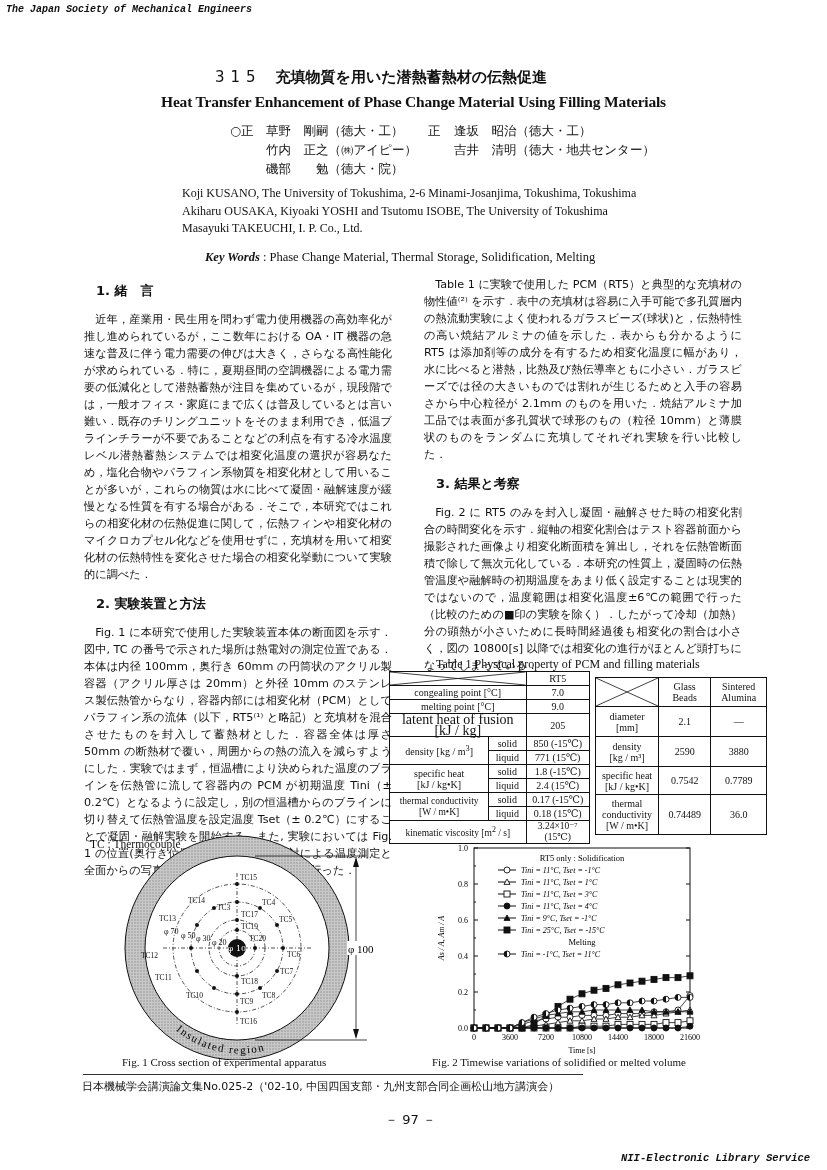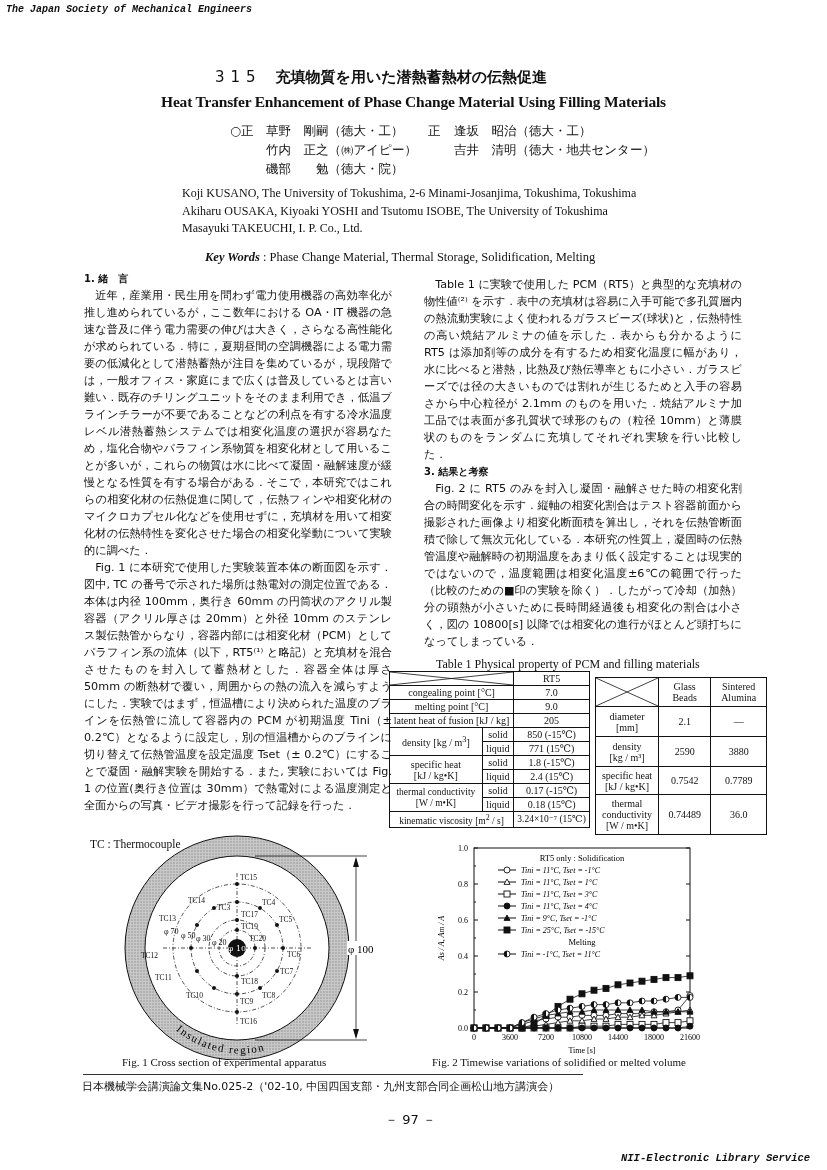--- a/index.html
+++ b/index.html
@@ -11,21 +11,21 @@
   .serif{font-family:"Liberation Serif","DejaVu Serif",serif;}
   #jtitle{left:0;width:762px;top:68px;text-align:center;font-size:15px;font-weight:bold;}
   #jtitle .num{font-weight:normal;letter-spacing:6px;margin-right:14px;}
   #etitle{left:0;width:827px;top:93px;text-align:center;font-size:15.5px;font-weight:bold;letter-spacing:-0.2px;}
   .author{font-size:12.5px;line-height:19px;}
   .affil{font-size:12px;line-height:17.5px;left:182px;}
   #keywords{left:205px;top:250px;font-size:12.5px;}
   #keywords i{font-weight:bold;}
   .col{font-size:11.2px;line-height:17px;text-align:justify;}
   .col p{margin:0;text-indent:1em;}
-  .col h3{margin:0;font-size:10px;font-weight:bold;}
+  .col h3{margin:12px;font-size:13px;font-weight:bold;}
   table.t{border-collapse:collapse;font-family:"Liberation Serif","DejaVu Serif",serif;font-size:10px;}
   table.t td{border:1px solid #111;text-align:center;padding:0 2px;line-height:11px;height:13px;}
   .caption{font-size:11px;}
   .cross{position:relative;}
   .cross svg{position:absolute;left:0;top:0;width:100%;height:100%;}
 </style>
 </head>
 <body>
 
 <div class="abs mono" style="left:6px;top:4px;">The Japan Society of Mechanical Engineers</div>
@@ -49,20 +49,21 @@
   <div>Koji KUSANO, The University of Tokushima, 2-6 Minami-Josanjima, Tokushima, Tokushima</div>
   <div>Akiharu OUSAKA, Kiyoaki YOSHI and Tsutomu ISOBE, The University of Tokushima</div>
   <div>Masayuki TAKEUCHI, I. P. Co., Ltd.</div>
 </div>
 
 <div id="keywords" class="abs serif"><i>Key Words</i><span> : Phase Change Material, Thermal Storage, Solidification, Melting</span></div>
 
 <div class="abs col jp" style="left:84px;top:270px;width:308px;">
   <h3>1. 緒　言</h3>
   <p>近年，産業用・民生用を問わず電力使用機器の高効率化が推し進められているが，ここ数年における OA・IT 機器の急速な普及に伴う電力需要の伸びは大きく，さらなる高性能化が求められている．特に，夏期昼間の空調機器による電力需要の低減化として潜熱蓄熱が注目を集めているが，現段階では，一般オフィス・家庭にまで広くは普及しているとは言い難い．既存のチリングユニットをそのまま利用でき，低温ブラインチラーが不要であることなどの利点を有する冷水温度レベル潜熱蓄熱システムでは相変化温度の選択が容易なため，塩化合物やパラフィン系物質を相変化材として用いることが多いが，これらの物質は水に比べて凝固・融解速度が緩慢となる性質を有する場合がある．そこで，本研究ではこれらの相変化材の伝熱促進に関して，伝熱フィンや相変化材のマイクロカプセル化などを使用せずに，充填材を用いて相変化材の伝熱特性を変化させた場合の相変化挙動について実験的に調べた．</p>
+  <h3>2. 実験装置と方法</h3>
   <p>Fig. 1 に本研究で使用した実験装置本体の断面図を示す．図中, TC の番号で示された場所は熱電対の測定位置である．本体は内径 100mm，奥行き 60mm の円筒状のアクリル製容器（アクリル厚さは 20mm）と外径 10mm のステンレス製伝熱管からなり，容器内部には相変化材（PCM）としてパラフィン系の流体（以下，RT5⁽¹⁾ と略記）と充填材を混合させたものを封入して蓄熱材とした．容器全体は厚さ 50mm の断熱材で覆い，周囲からの熱の流入を減らすようにした．実験ではまず，恒温槽により決められた温度のブラインを伝熱管に流して容器内の PCM が初期温度 Tini（± 0.2℃）となるように設定し，別の恒温槽からのブラインに切り替えて伝熱管温度を設定温度 Tset（± 0.2℃）にすることで凝固・融解実験を開始する．また, 実験においては Fig. 1 の位置(奥行き位置は 30mm）で熱電対による温度測定と全面からの写真・ビデオ撮影を行って記録を行った．</p>
 </div>
 
 <div class="abs col jp" style="left:424px;top:276px;width:318px;">
   <p>Table 1 に実験で使用した PCM（RT5）と典型的な充填材の物性値⁽²⁾ を示す．表中の充填材は容易に入手可能で多孔質層内の熱流動実験によく使われるガラスビーズ(球状)と，伝熱特性の高い焼結アルミナの値を示した．表からも分かるように RT5 は添加剤等の成分を有するため相変化温度に幅があり，水に比べると潜熱，比熱及び熱伝導率ともに小さい．ガラスビーズでは径の大きいものでは割れが生じるためと入手の容易さから中心粒径が 2.1mm のものを用いた．焼結アルミナ加工品では表面が多孔質状で球形のもの（粒径 10mm）と薄膜状のものをランダムに充填してそれぞれ実験を行い比較した．</p>
   <h3>3. 結果と考察</h3>
   <p>Fig. 2 に RT5 のみを封入し凝固・融解させた時の相変化割合の時間変化を示す．縦軸の相変化割合はテスト容器前面から撮影された画像より相変化断面積を算出し，それを伝熱管断面積で除して無次元化している．本研究の性質上，凝固時の伝熱管温度や融解時の初期温度をあまり低く設定することは現実的ではないので，温度範囲は相変化温度±6℃の範囲で行った（比較のための■印の実験を除く）．したがって冷却（加熱）分の顕熱が小さいために長時間経過後も相変化の割合は小さく，図の 10800[s] 以降では相変化の進行がほとんど頭打ちになってしまっている．</p>
 </div>
 
 <div class="abs serif" style="left:436px;top:657px;font-size:12px;">Table 1 Physical property of PCM and filling materials</div>
@@ -80,21 +81,21 @@
   </tr>
   <tr>
         <td colspan="2">congealing point [°C]</td>
         <td>7.0</td>
       </tr>
   <tr>
         <td colspan="2">melting point [°C]</td>
         <td>9.0</td>
       </tr>
   <tr>
-        <td colspan="2" style="font-size:10px">latent heat of fusion [kJ / kg]</td>
+        <td colspan="2" style="font-size:14px">latent heat of fusion [kJ / kg]</td>
         <td>205</td>
       </tr>
   <tr>
         <td rowspan="2"><span>density [kg / m</span><sup>3</sup><span>]</span></td>
         <td>solid</td>
         <td>850 (-15℃)</td>
       </tr>
   <tr>
         <td>liquid</td>
         <td>771 (15℃)</td>

